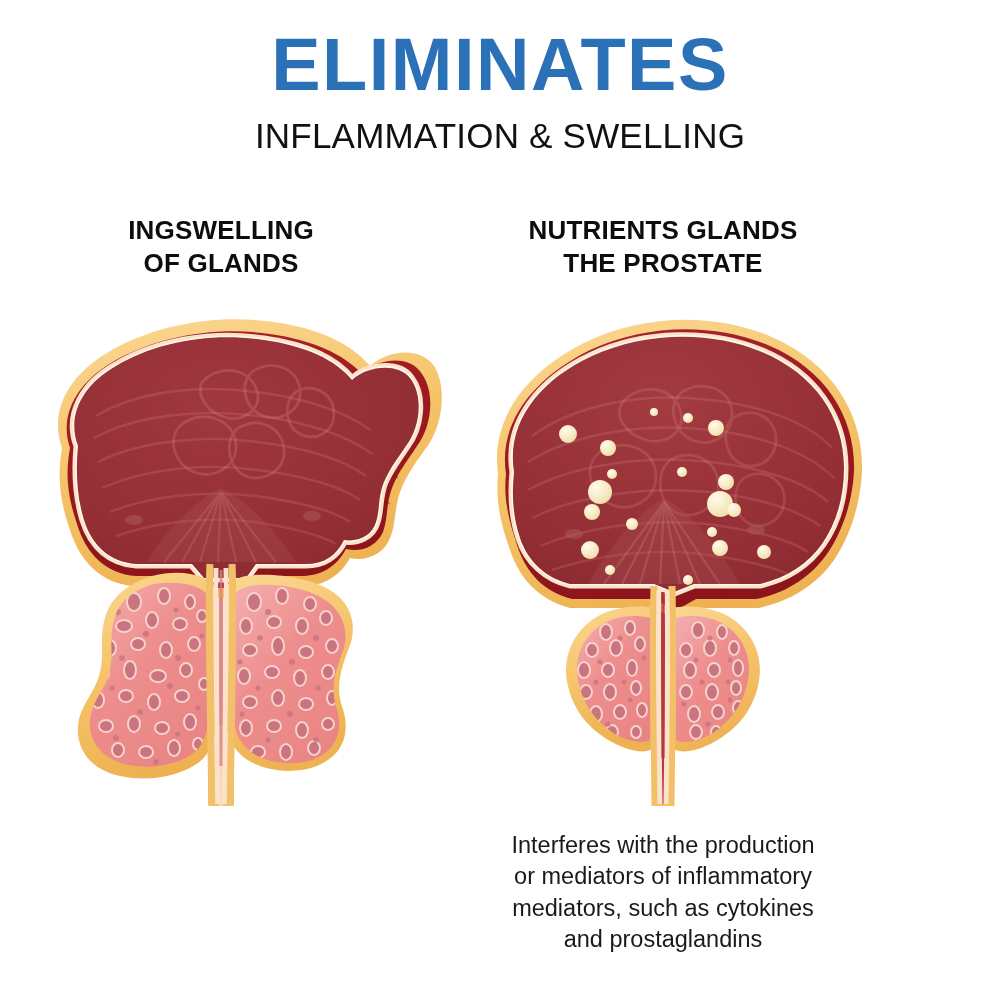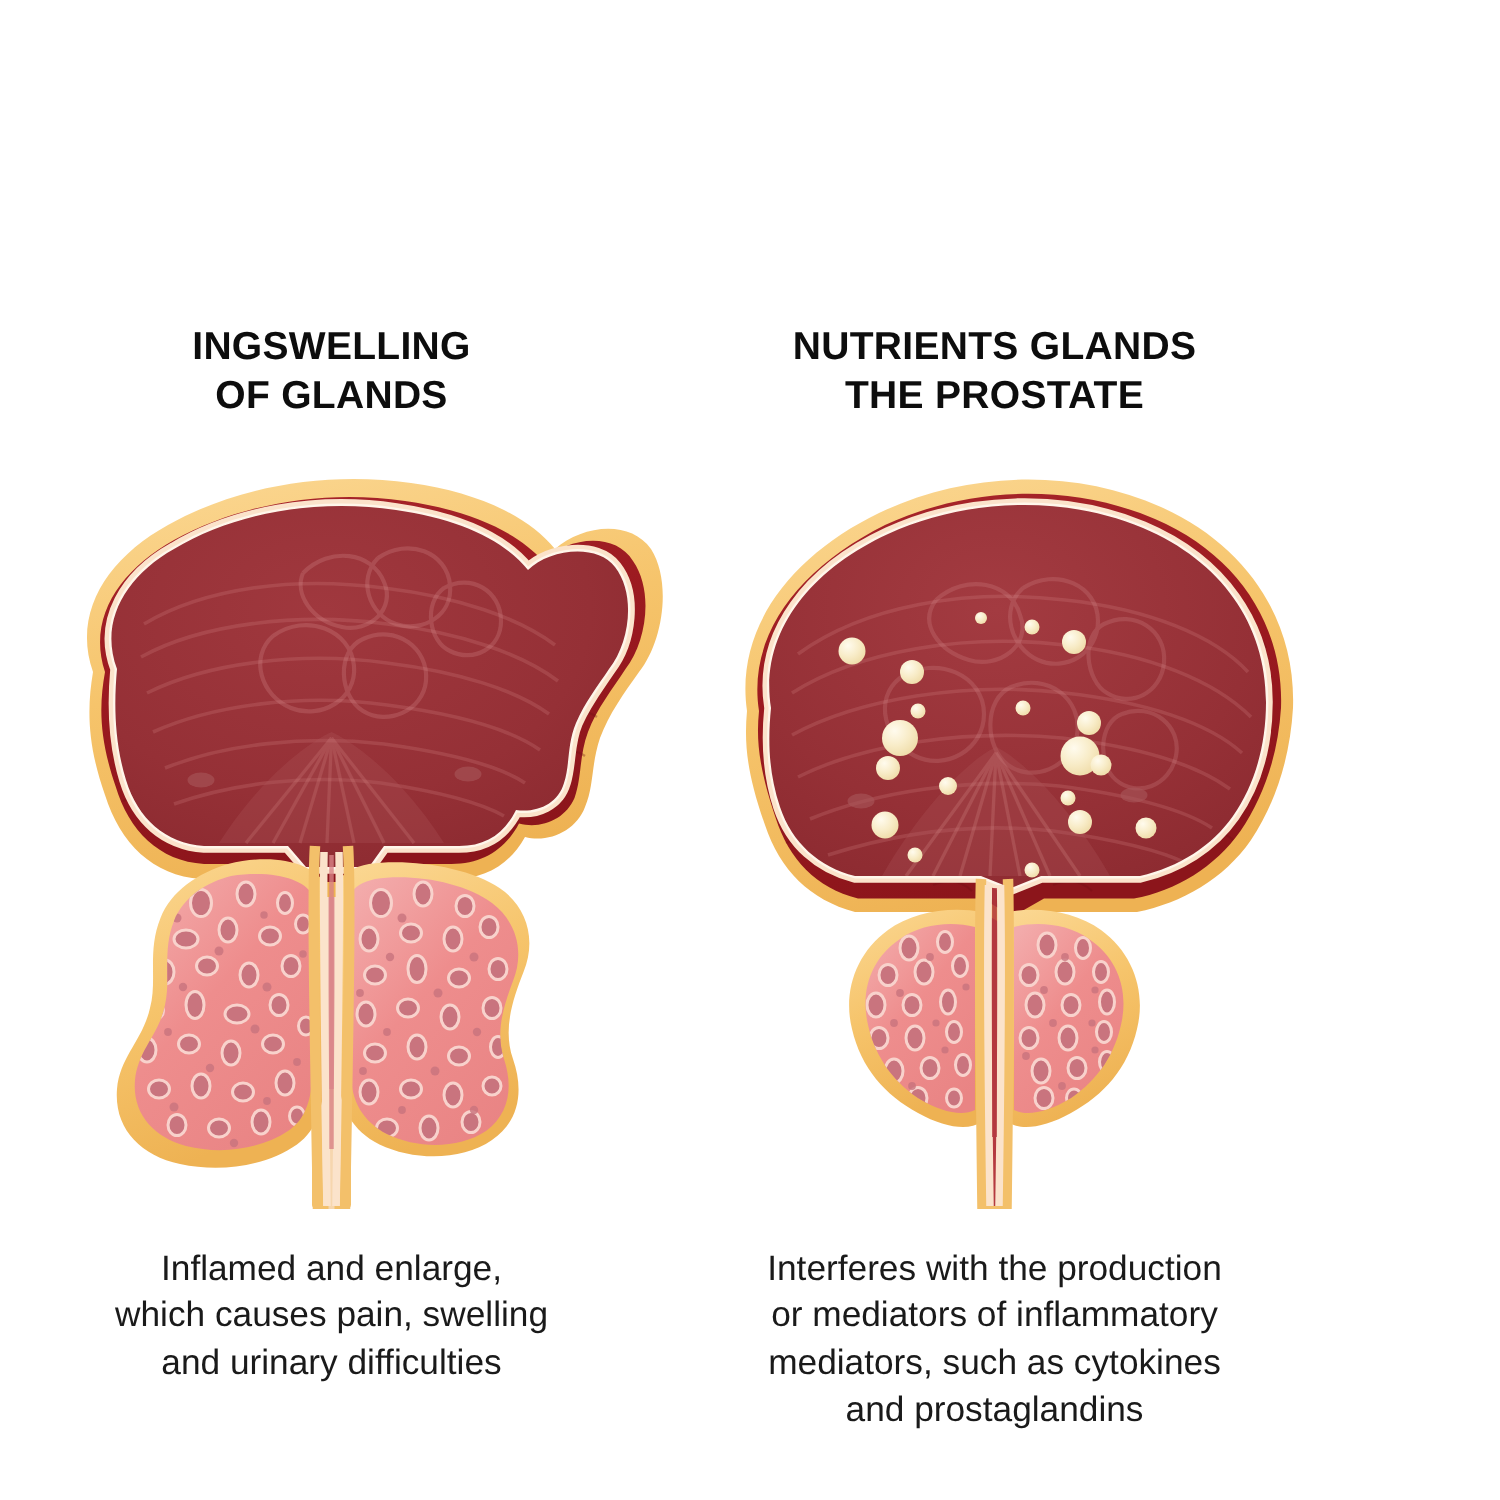--- a/index.html
+++ b/index.html
@@ -99,20 +99,22 @@
   .caption-right { margin-top: 14px; }
 
   svg { display: block; overflow: visible; }
 </style>
 </head>
 <body>
 
 <div class="page">
 
   <div class="header">
+    <h1 class="title-main">ELIMINATES</h1>
+    <h2 class="title-sub">INFLAMMATION &amp; SWELLING</h2>
   </div>
 
   <div class="columns">
 
     <div class="column">
       <div class="col-heading">INGSWELLING
 OF GLANDS</div>
 
       <div class="figure-wrap">
         <svg width="430" height="520" viewBox="0 0 430 520">
@@ -375,23 +377,20 @@
           <g>
             <path d="M204,268 C202,300 204,400 206,510" stroke="#F3C06A" stroke-width="7" fill="none"></path>
             <path d="M226,268 C228,300 226,400 224,510" stroke="#F3C06A" stroke-width="7" fill="none"></path>
             <path d="M210,272 C209,320 211,420 212,508" stroke="#FBE3CB" stroke-width="5" fill="none"></path>
             <path d="M220,272 C221,320 219,420 218,508" stroke="#FBE3CB" stroke-width="5" fill="none"></path>
             <path d="M215,274 C215,330 215,430 215,470" stroke="#D98286" stroke-width="3" fill="none" opacity="0.8"></path>
           </g>
         </svg>
       </div>
 
-      <div class="caption caption-left">Inflamed and enlarge,
-which causes pain, swelling
-and urinary difficulties</div>
     </div>
 
     <div class="column">
       <div class="col-heading">NUTRIENTS GLANDS
 THE PROSTATE</div>
 
       <div class="figure-wrap">
         <svg width="430" height="520" viewBox="0 0 430 520">
           <defs>
             <linearGradient id="rMuscle" x1="0" y1="0" x2="0.25" y2="1">

